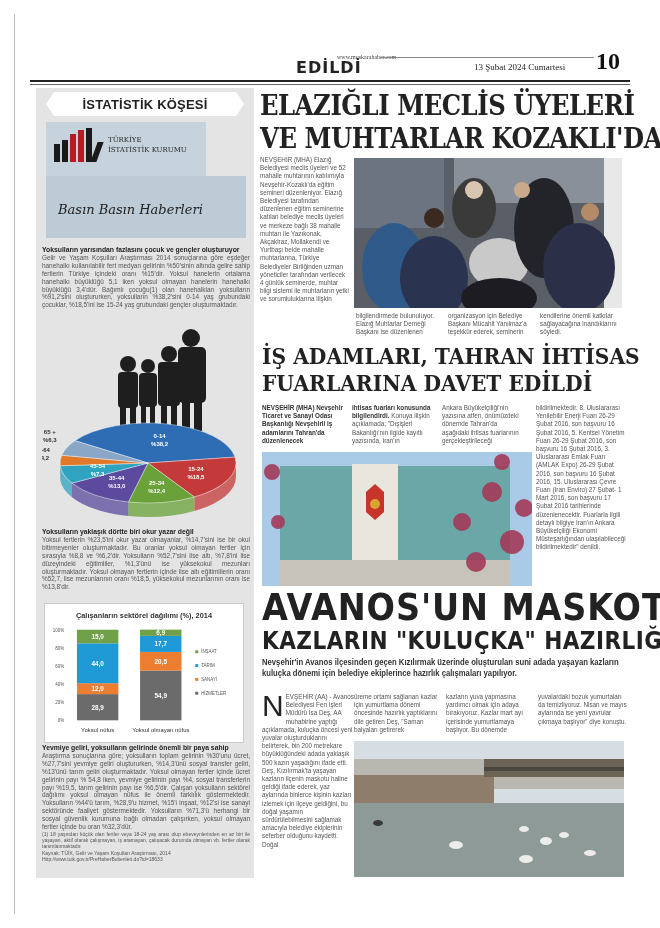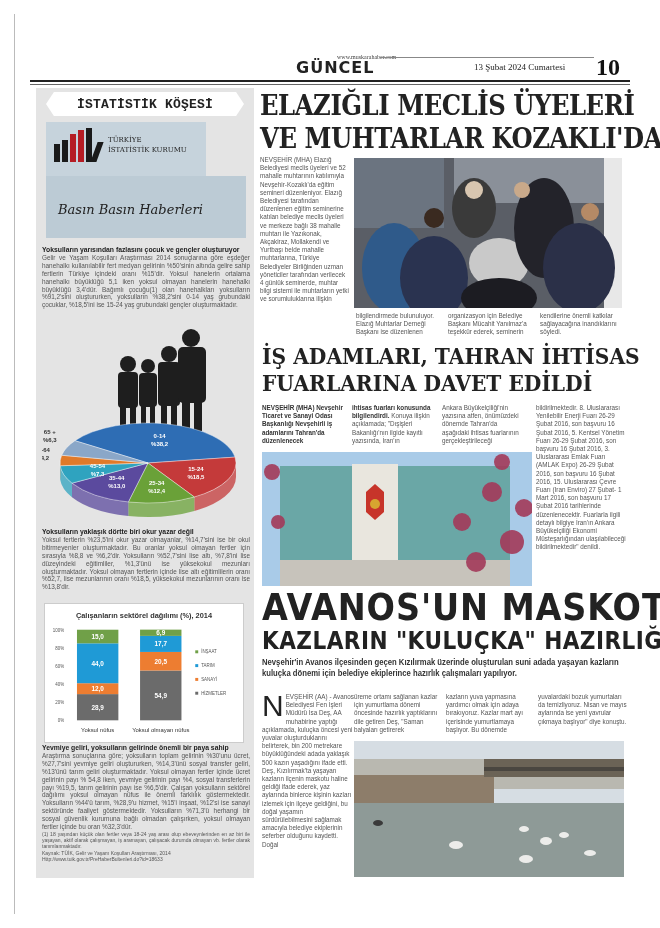--- a/index.html
+++ b/index.html
@@ -11,28 +11,28 @@
   .masthead { position: absolute; left: 34px; top: 48px; width: 600px; height: 30px; }
   .logo { position: absolute; left: 0; top: 2px; width: 110px; height: 24px; }
   .logo-swirl { position: absolute; left: 0; top: 2px; width: 22px; height: 18px; border: 2px solid #222; border-right-color: transparent; border-radius: 50%; }
   .logo-text { position: absolute; left: 22px; top: 0; font-family: "DejaVu Sans", sans-serif; font-weight: 900; font-size: 16px; color: #111; letter-spacing: -0.5px; }
   .logo-sub { position: absolute; left: 24px; top: 18px; font-size: 5px; color: #222; font-weight: bold; }
   .logo-tag { position: absolute; left: 48px; top: 18px; font-size: 5px; color: #666; font-style: italic; }
   .section-name { position: absolute; left: 262px; top: 10px; font-family: "DejaVu Sans", sans-serif; font-weight: bold; font-size: 16px; color: #222; letter-spacing: 1px; }
   .site-url { position: absolute; left: 303px; top: 6px; font-family: "Liberation Serif", serif; font-size: 6px; color: #444; }
   .url-line { position: absolute; left: 346px; top: 9px; width: 214px; height: 1px; background: #888; }
   .date { position: absolute; left: 440px; top: 14px; font-family: "Liberation Serif", serif; font-size: 9px; color: #222; }
-  .page-num { position: absolute; left: 562px; top: 0; font-family: "Liberation Serif", serif; font-weight: bold; font-size: 24px; color: #111; margin-top: 6px; }
+  .page-num { position: absolute; left: 562px; top: 0; font-family: "Liberation Serif", serif; font-weight: bold; font-size: 24px; color: #111; }
   .rule-top { position: absolute; left: 30px; top: 80px; width: 600px; height: 2px; background: #222; }
   .rule-top2 { position: absolute; left: 30px; top: 84px; width: 600px; height: 1px; background: #666; }
 
   
   .stat-col { position: absolute; left: 36px; top: 88px; width: 218px; height: 790px; background: #e4e4e4; }
   .stat-banner { position: absolute; left: 10px; top: 4px; width: 198px; height: 24px; background: #fff; clip-path: polygon(4% 0, 96% 0, 100% 50%, 96% 100%, 4% 100%, 0 50%); display: flex; align-items: center; justify-content: center; }
-  .stat-banner span { font-family: Liberation Mono, monospace; font-weight: 900; font-size: 13px; color: #222; letter-spacing: 0.2px; }
+  .stat-banner span { font-family: Liberation Sans, sans-serif; font-weight: 900; font-size: 13px; color: #222; letter-spacing: 0.2px; }
   .tuik-box { position: absolute; left: 10px; top: 34px; width: 160px; height: 116px; background: #c6d3dc; }
   .tuik-mark { position: absolute; left: 8px; top: 6px; width: 50px; height: 34px; }
   .tuik-mark .bar { position: absolute; bottom: 0; width: 6px; background: #1a1a1a; }
   .tuik-mark .bar.red { background: #b51c24; }
   .tuik-name { position: absolute; left: 62px; top: 13px; font-family: "DejaVu Serif", serif; font-size: 7px; color: #222; line-height: 10px; }
   .tuik-sub { position: absolute; left: 0; top: 54px; width: 200px; height: 62px; background: #bccbd5; }
   .tuik-caption { position: absolute; left: 12px; top: 80px; font-family: "DejaVu Serif", serif; font-style: italic; font-size: 13px; color: #222; }
 
   .stat-text { position: absolute; left: 6px; width: 208px; font-size: 6.4px; line-height: 7.9px; color: #555; text-align: justify; }
   .stat-text .h { font-weight: bold; color: #222; font-size: 6.8px; display: block; }
@@ -55,21 +55,21 @@
   .headline3b { position: absolute; left: 262px; top: 627px; font-family: "DejaVu Sans", sans-serif; font-weight: 900; font-size: 24px; line-height: 28px; color: #222; transform: scaleX(0.9); transform-origin: left top; white-space: nowrap; letter-spacing: 0.5px; }
   .deck3 { position: absolute; left: 262px; top: 657px; width: 400px; font-size: 8.2px; line-height: 11px; font-weight: bold; color: #333; transform: scaleX(0.94); transform-origin: left top; }
   .dropcap { float: left; font-family: "Liberation Sans", sans-serif; font-size: 30px; line-height: 26px; margin-right: 2px; color: #222; }
 </style>
 </head>
 <body>
 
 <div class="page-border"></div>
 
 <div class="masthead">
-  <div class="section-name">GÜNCEL</div>
+  <div class="section-name">EDİLDİ</div>
   <div class="site-url">www.muskarahaber.com</div>
   <div class="url-line"></div>
   <div class="date">13 Şubat 2024 Cumartesi</div>
   <div class="page-num">10</div>
 </div>
 <div class="rule-top"></div>
 <div class="rule-top2"></div>
 
 <div class="stat-col">
   <div class="stat-banner">

